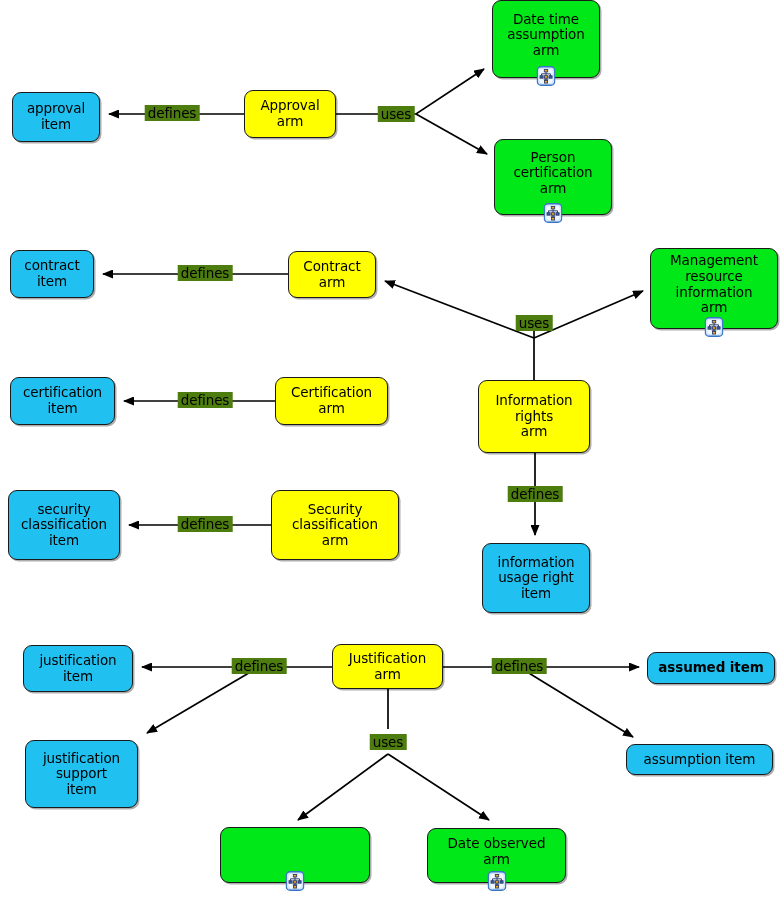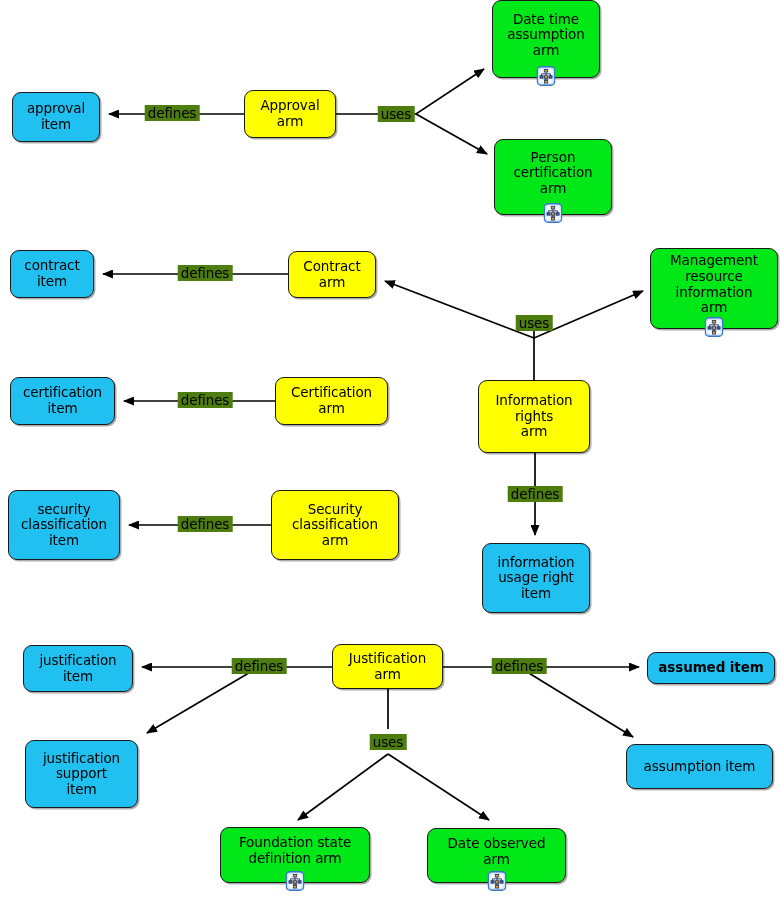--- a/index.html
+++ b/index.html
@@ -212,26 +212,24 @@
 arm</span>
       </div>
       <div class="node item" style="left: 647px; top: 652px; width: 128px; height: 32px; font-weight: bold;">
         <span class="label">assumed item</span>
       </div>
       <div class="node item" style="left: 25px; top: 740px; width: 113px; height: 68px;">
         <span class="label">justification
 support
 item</span>
       </div>
-      <div class="node item" style="left: 626px; top: 744px; width: 147px; height: 45px;">
+      <div class="node item" style="left: 626px; top: 744px; width: 147px; height: 31px;">
         <span class="label">assumption item</span>
       </div>
       <div class="node arm-green" style="left: 220px; top: 827px; width: 150px; height: 56px;">
-        <span class="label">Foundation state
-definition arm</span>
         <svg viewBox="0 0 20 21" class="node-icon">
           <rect x="0.8" y="0.8" width="18.4" height="19.4" rx="4" ry="4" fill="#cfe4fb" stroke="#3a74c4" stroke-width="1.4"></rect>
           <rect x="3" y="3" width="14" height="15" rx="2.5" ry="2.5" fill="#f2f8ff" stroke="none"></rect>
           <path d="M10 5.6 V8.2 M5.3 8.2 H14.7 M5.3 8.2 V10.4 M10 8.2 V10.4 M14.7 8.2 V10.4 M7.6 13.9 H12.4 M10 11.9 V15.6" stroke="#2b3b66" stroke-width="1" fill="none"></path>
           <rect x="8.2" y="3.6" width="3.6" height="2.6" fill="#f0a818" stroke="#2b3b66" stroke-width="0.9"></rect>
           <rect x="3.7" y="10.2" width="3.3" height="2.6" fill="#3a5fa8" stroke="#2b3b66" stroke-width="0.9"></rect>
           <rect x="8.4" y="10.2" width="3.3" height="2.6" fill="#f0a818" stroke="#2b3b66" stroke-width="0.9"></rect>
           <rect x="13.1" y="10.2" width="3.3" height="2.6" fill="#3a5fa8" stroke="#2b3b66" stroke-width="0.9"></rect>
           <rect x="8.4" y="15.3" width="3.3" height="2.6" fill="#f0a818" stroke="#2b3b66" stroke-width="0.9"></rect>
         </svg>

